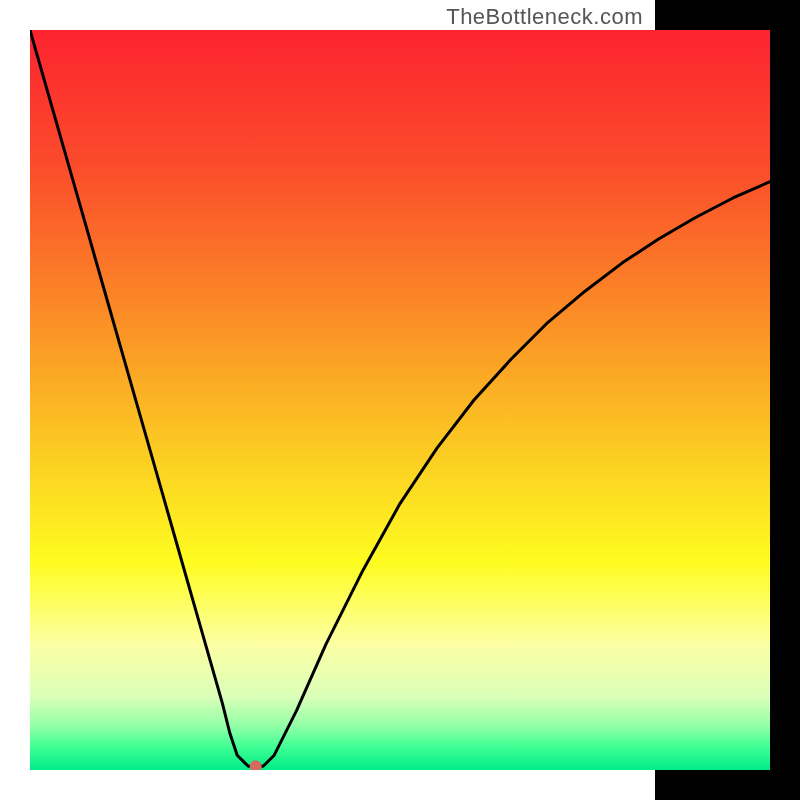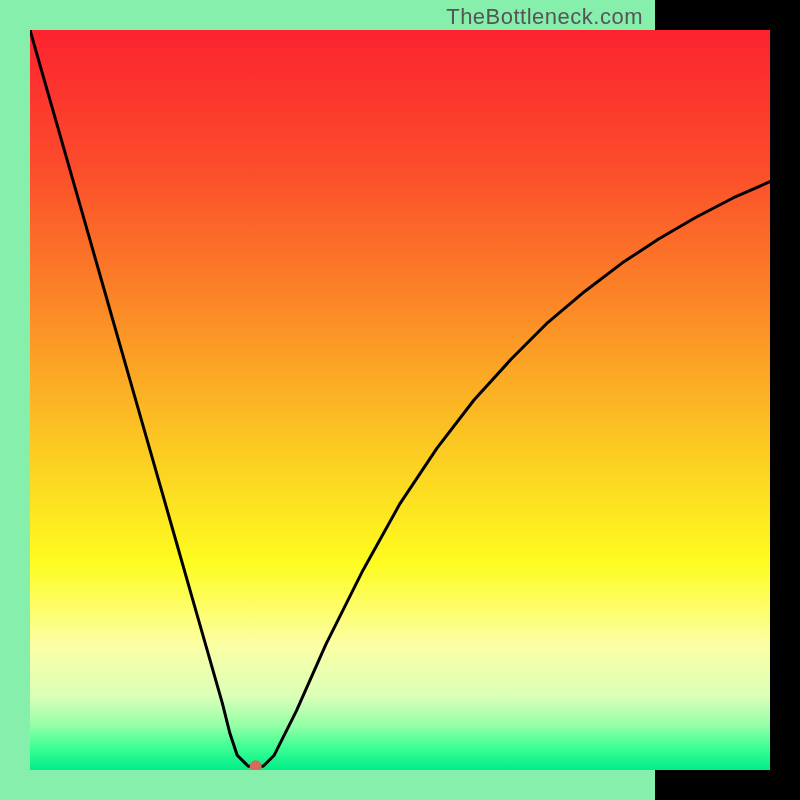--- a/index.html
+++ b/index.html
@@ -8,21 +8,21 @@
     width: 800px;
     height: 800px;
     overflow: hidden;
     background: #000;
     font-family: Arial, Helvetica, sans-serif;
   }
   .frame {
     position: relative;
     width: 655px;
     height: 800px;
-    background: #86efac;
+    background: #ffffff;
   }
   .watermark {
     position: absolute;
     top: 4px;
     right: 12px;
     color: #555;
     font-size: 22px;
     font-weight: 500;
     letter-spacing: 0.5px;
     z-index: 20;

